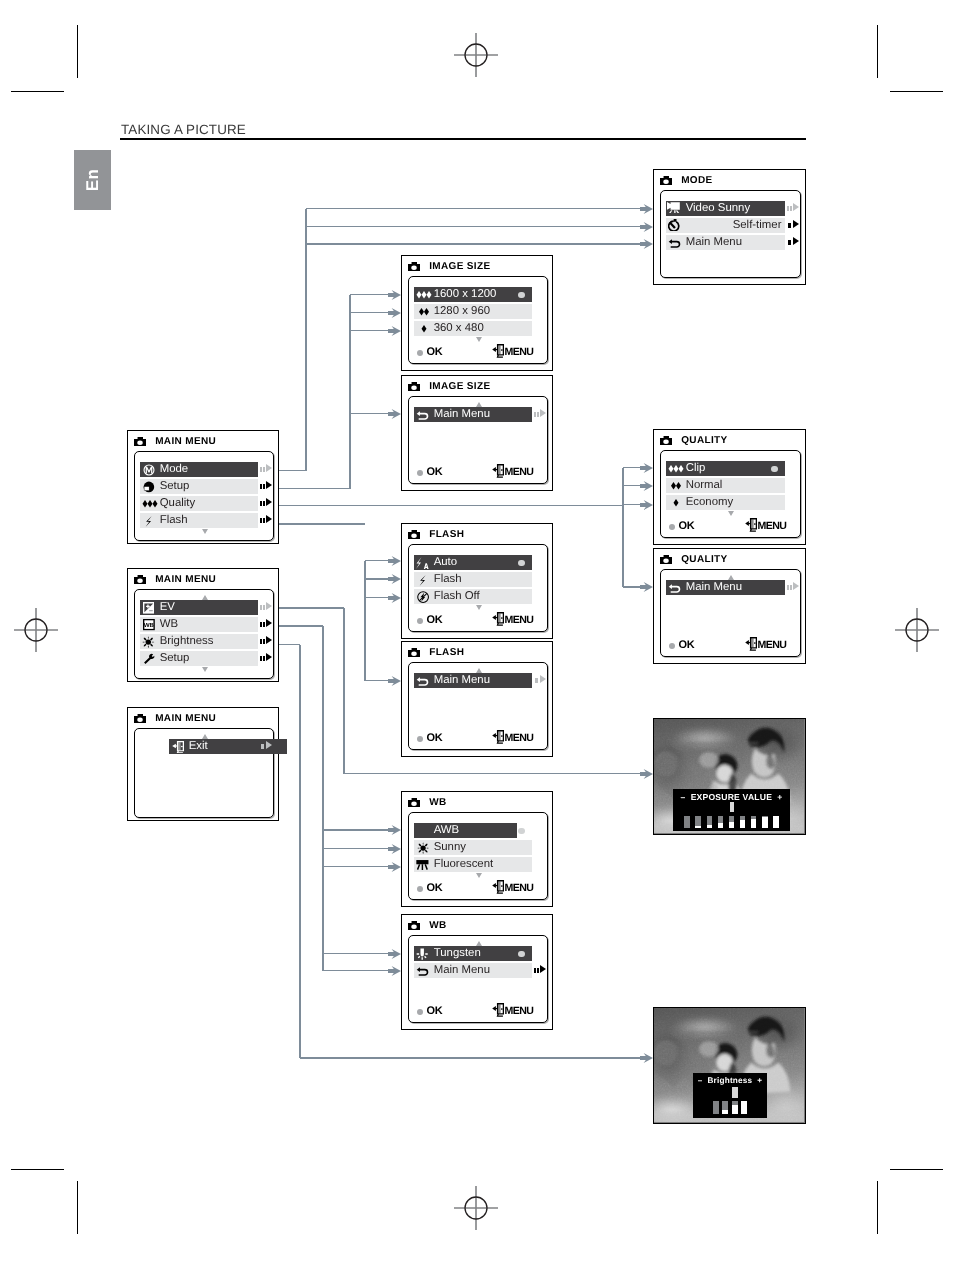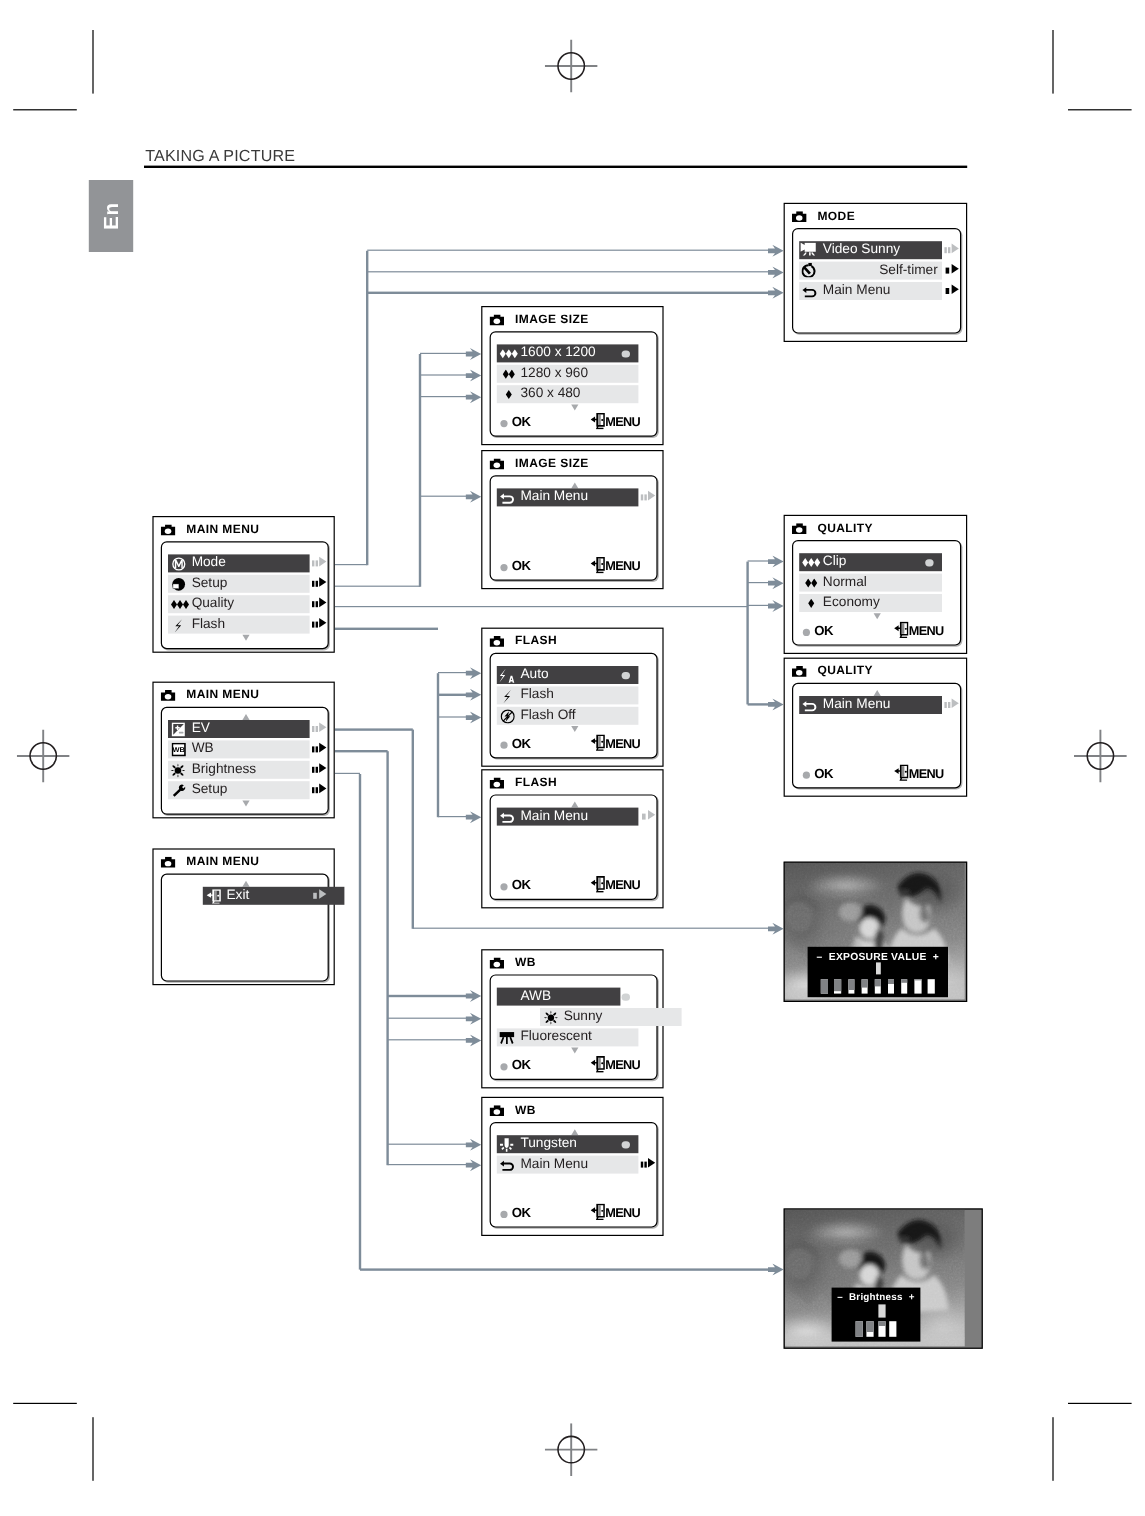--- a/index.html
+++ b/index.html
@@ -669,21 +669,21 @@
             <circle cx="7.3" cy="8.3" r="3.3" fill="#fff"></circle>
           </svg>
         </span>
         <span class="ptitle" style="left:27.2px;">WB</span>
         <div class="screen" style="left:6.2px;top:20.2px;width:139.5px;height:88px;">
           <div class="row sel" style="left:5px;top:9.8px;width:103px;">
             <span class="ricon"></span>
             <span class="rlabel">AWB</span>
           </div>
           <span class="selmark" style="left:109px;top:14.8px;"></span>
-          <div class="row unsel" style="left:5px;top:26.8px;width:118px;margin-left:36px;">
+          <div class="row unsel" style="left:5px;top:26.8px;width:118px;">
             <span class="ricon">
               <span style="position:absolute;left:2.4px;top:1.4px;width:12.2px;height:12.2px;display:block;">
                 <svg viewBox="0 0 16 16" width="100%" height="100%" preserveAspectRatio="none" style="display:block">
                   <circle cx="8" cy="8" r="3.5" fill="#000000"></circle>
                   <g fill="#000000">
                     <path d="M8 0.2q1.05 1.9 0 3.8-1.05-1.9 0-3.8z"></path>
                     <path d="M8 15.8q1.05-1.9 0-3.8-1.05 1.9 0 3.8z"></path>
                     <path d="M0.2 8q1.9 1.05 3.8 0-1.9-1.05-3.8 0z"></path>
                     <path d="M15.8 8q-1.9 1.05-3.8 0 1.9-1.05 3.8 0z"></path>
                     <path d="M2.3 2.3l1.45 0.15 2.05 2.05-1.4 1.4-2.05-2.05z"></path>
@@ -962,21 +962,21 @@
           </div>
           <div class="bar" style="left:88.75px;top:27px;width:5.8px;height:11.7px;">
             <div class="top" style="height:12.5%;"></div>
           </div>
           <div class="bar" style="left:99.80000000000001px;top:27px;width:5.8px;height:11.7px;">
             <div class="top" style="height:0%;"></div>
           </div>
           <div style="position:absolute;left:56.5px;top:13px;width:4px;height:10.3px;background:#d9d9d9;"></div>
         </div>
       </div>
-      <div class="photo" style="left:653px;top:1007px;width:166px;height:117px;">
+      <div class="photo" style="left:653px;top:1007px;width:153px;height:117px;">
         <svg width="150" height="114" viewBox="0 0 153 117" preserveAspectRatio="none" style="position:absolute;left:0;top:0;">
           <defs>
             <linearGradient id="bgg1" x1="0.1" y1="0" x2="0.3" y2="1">
               <stop offset="0" stop-color="#555"></stop>
               <stop offset="0.35" stop-color="#6b6b6b"></stop>
               <stop offset="0.7" stop-color="#858585"></stop>
               <stop offset="1" stop-color="#b8b8b8"></stop>
             </linearGradient>
             <radialGradient id="hl1" cx="0.5" cy="0.5" r="0.5">
               <stop offset="0" stop-color="#eee" stop-opacity="0.95"></stop>

